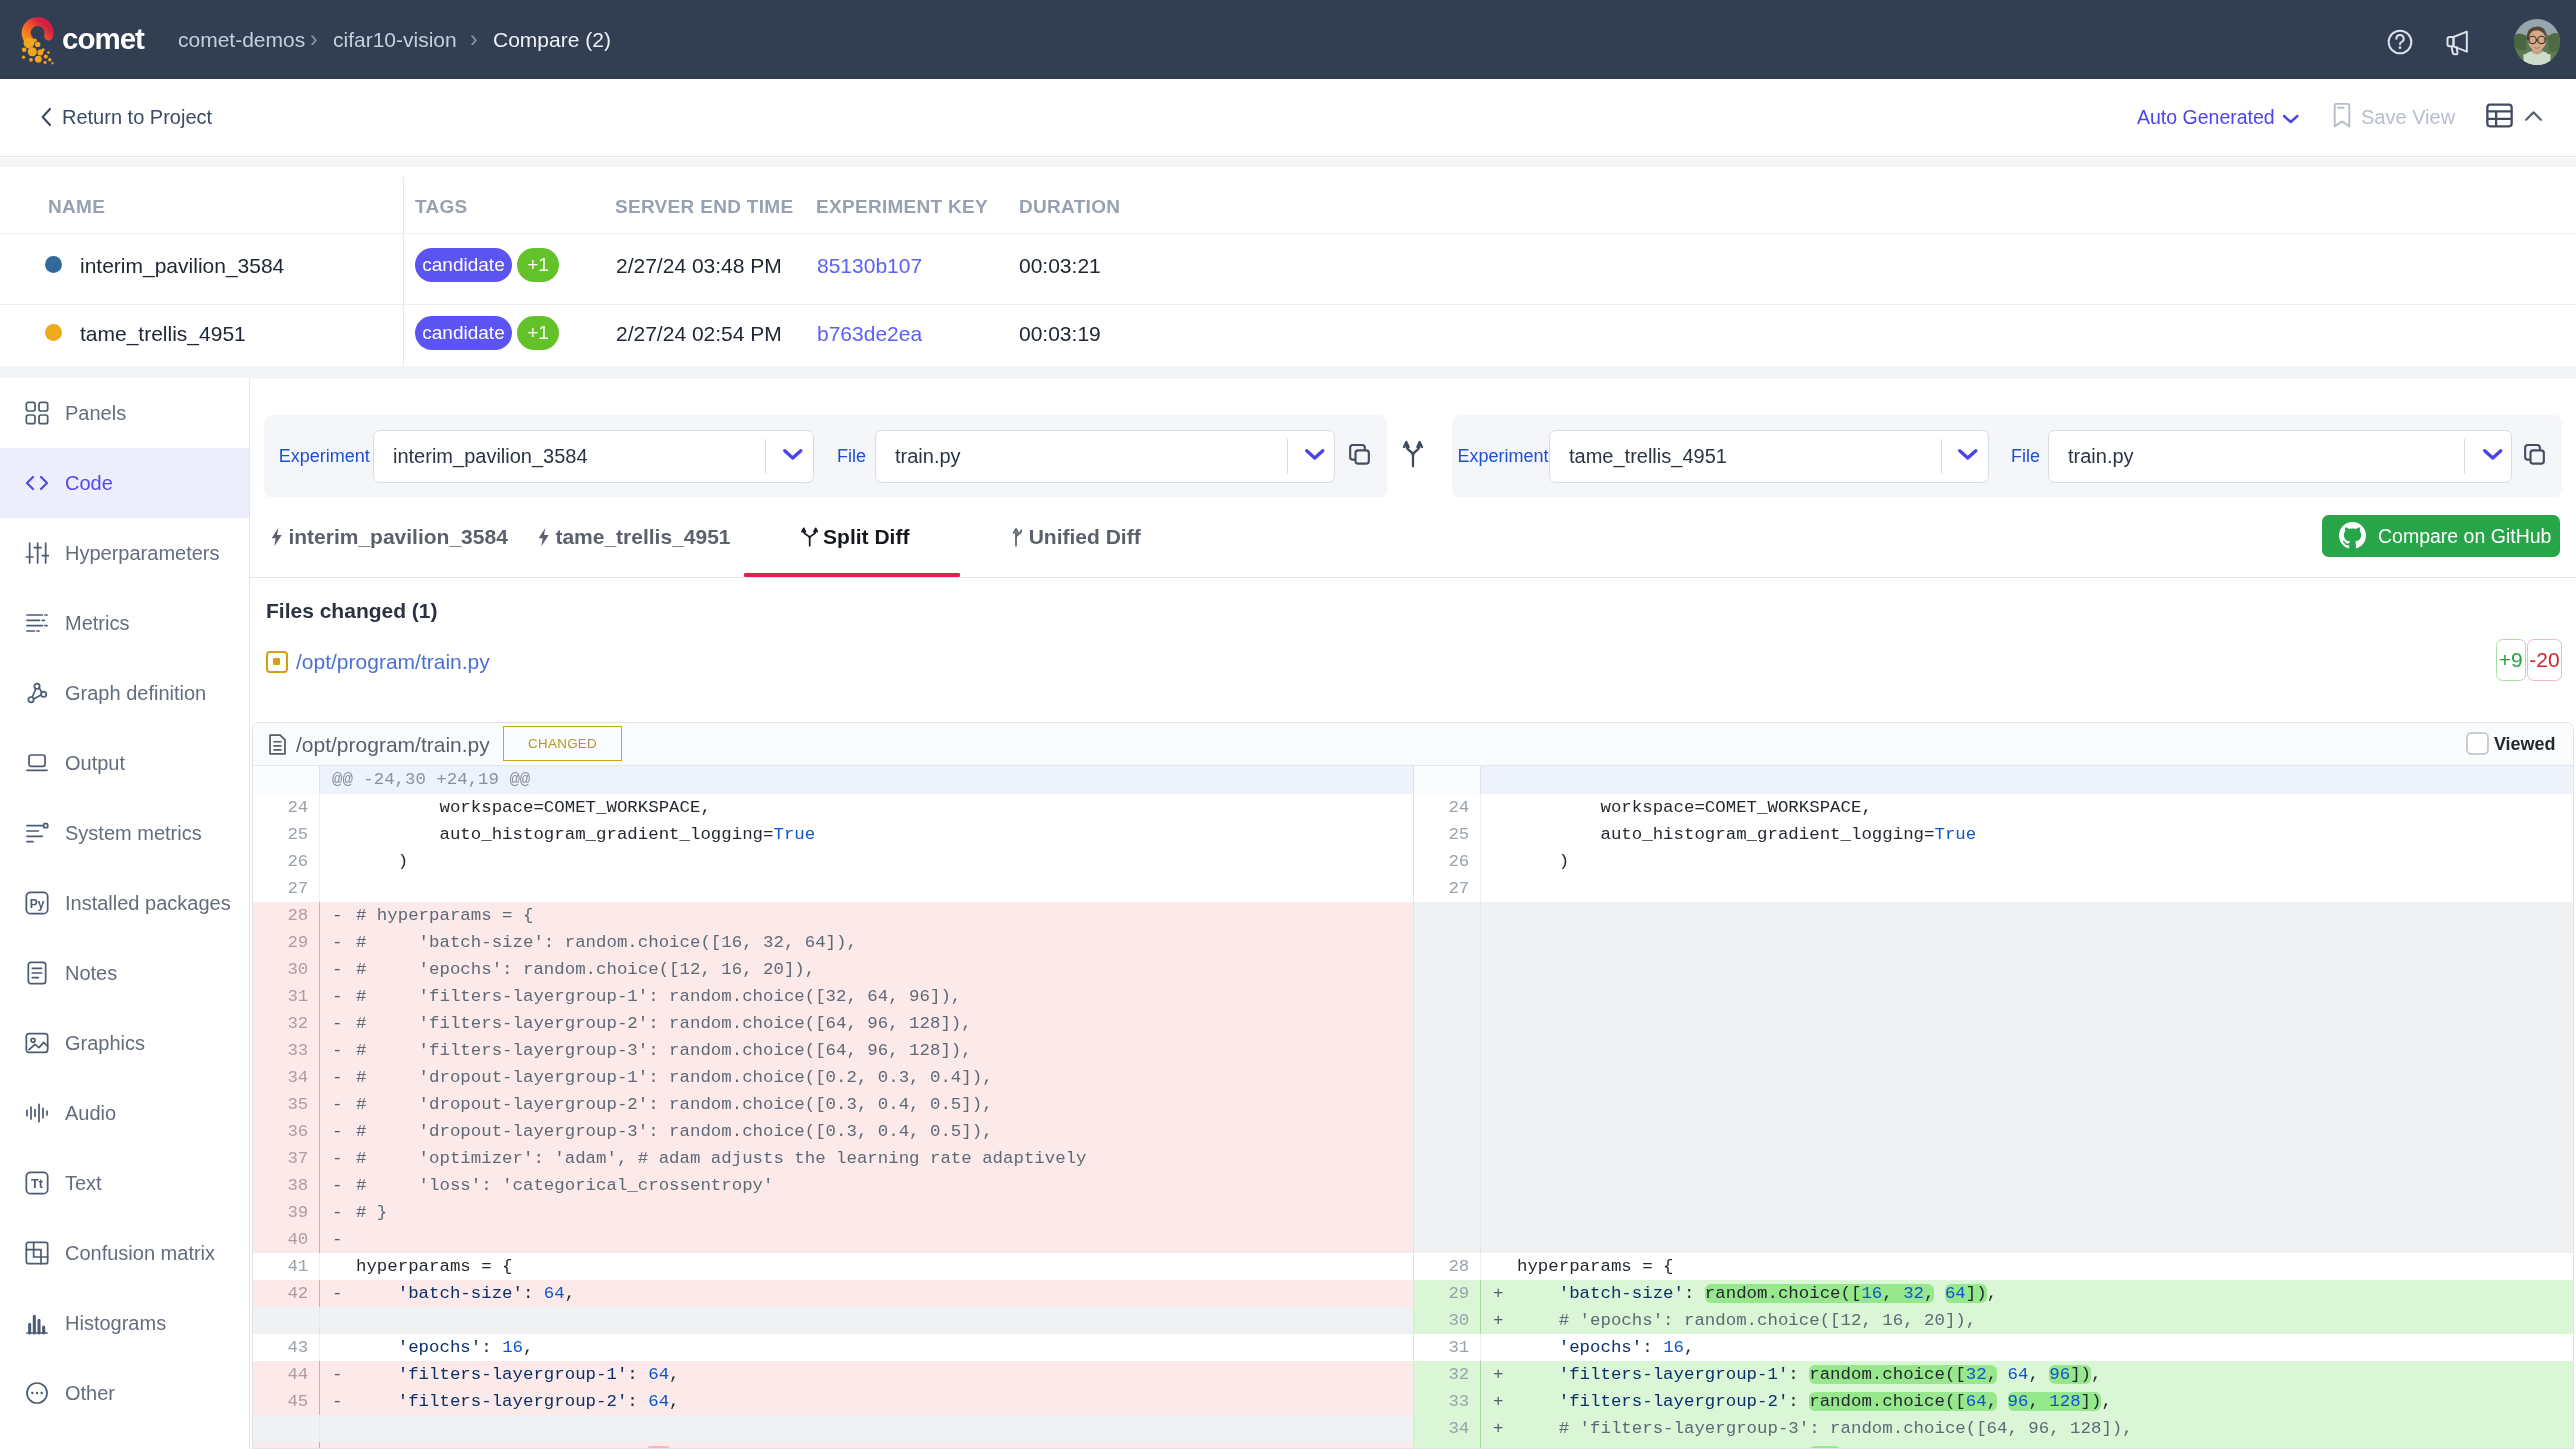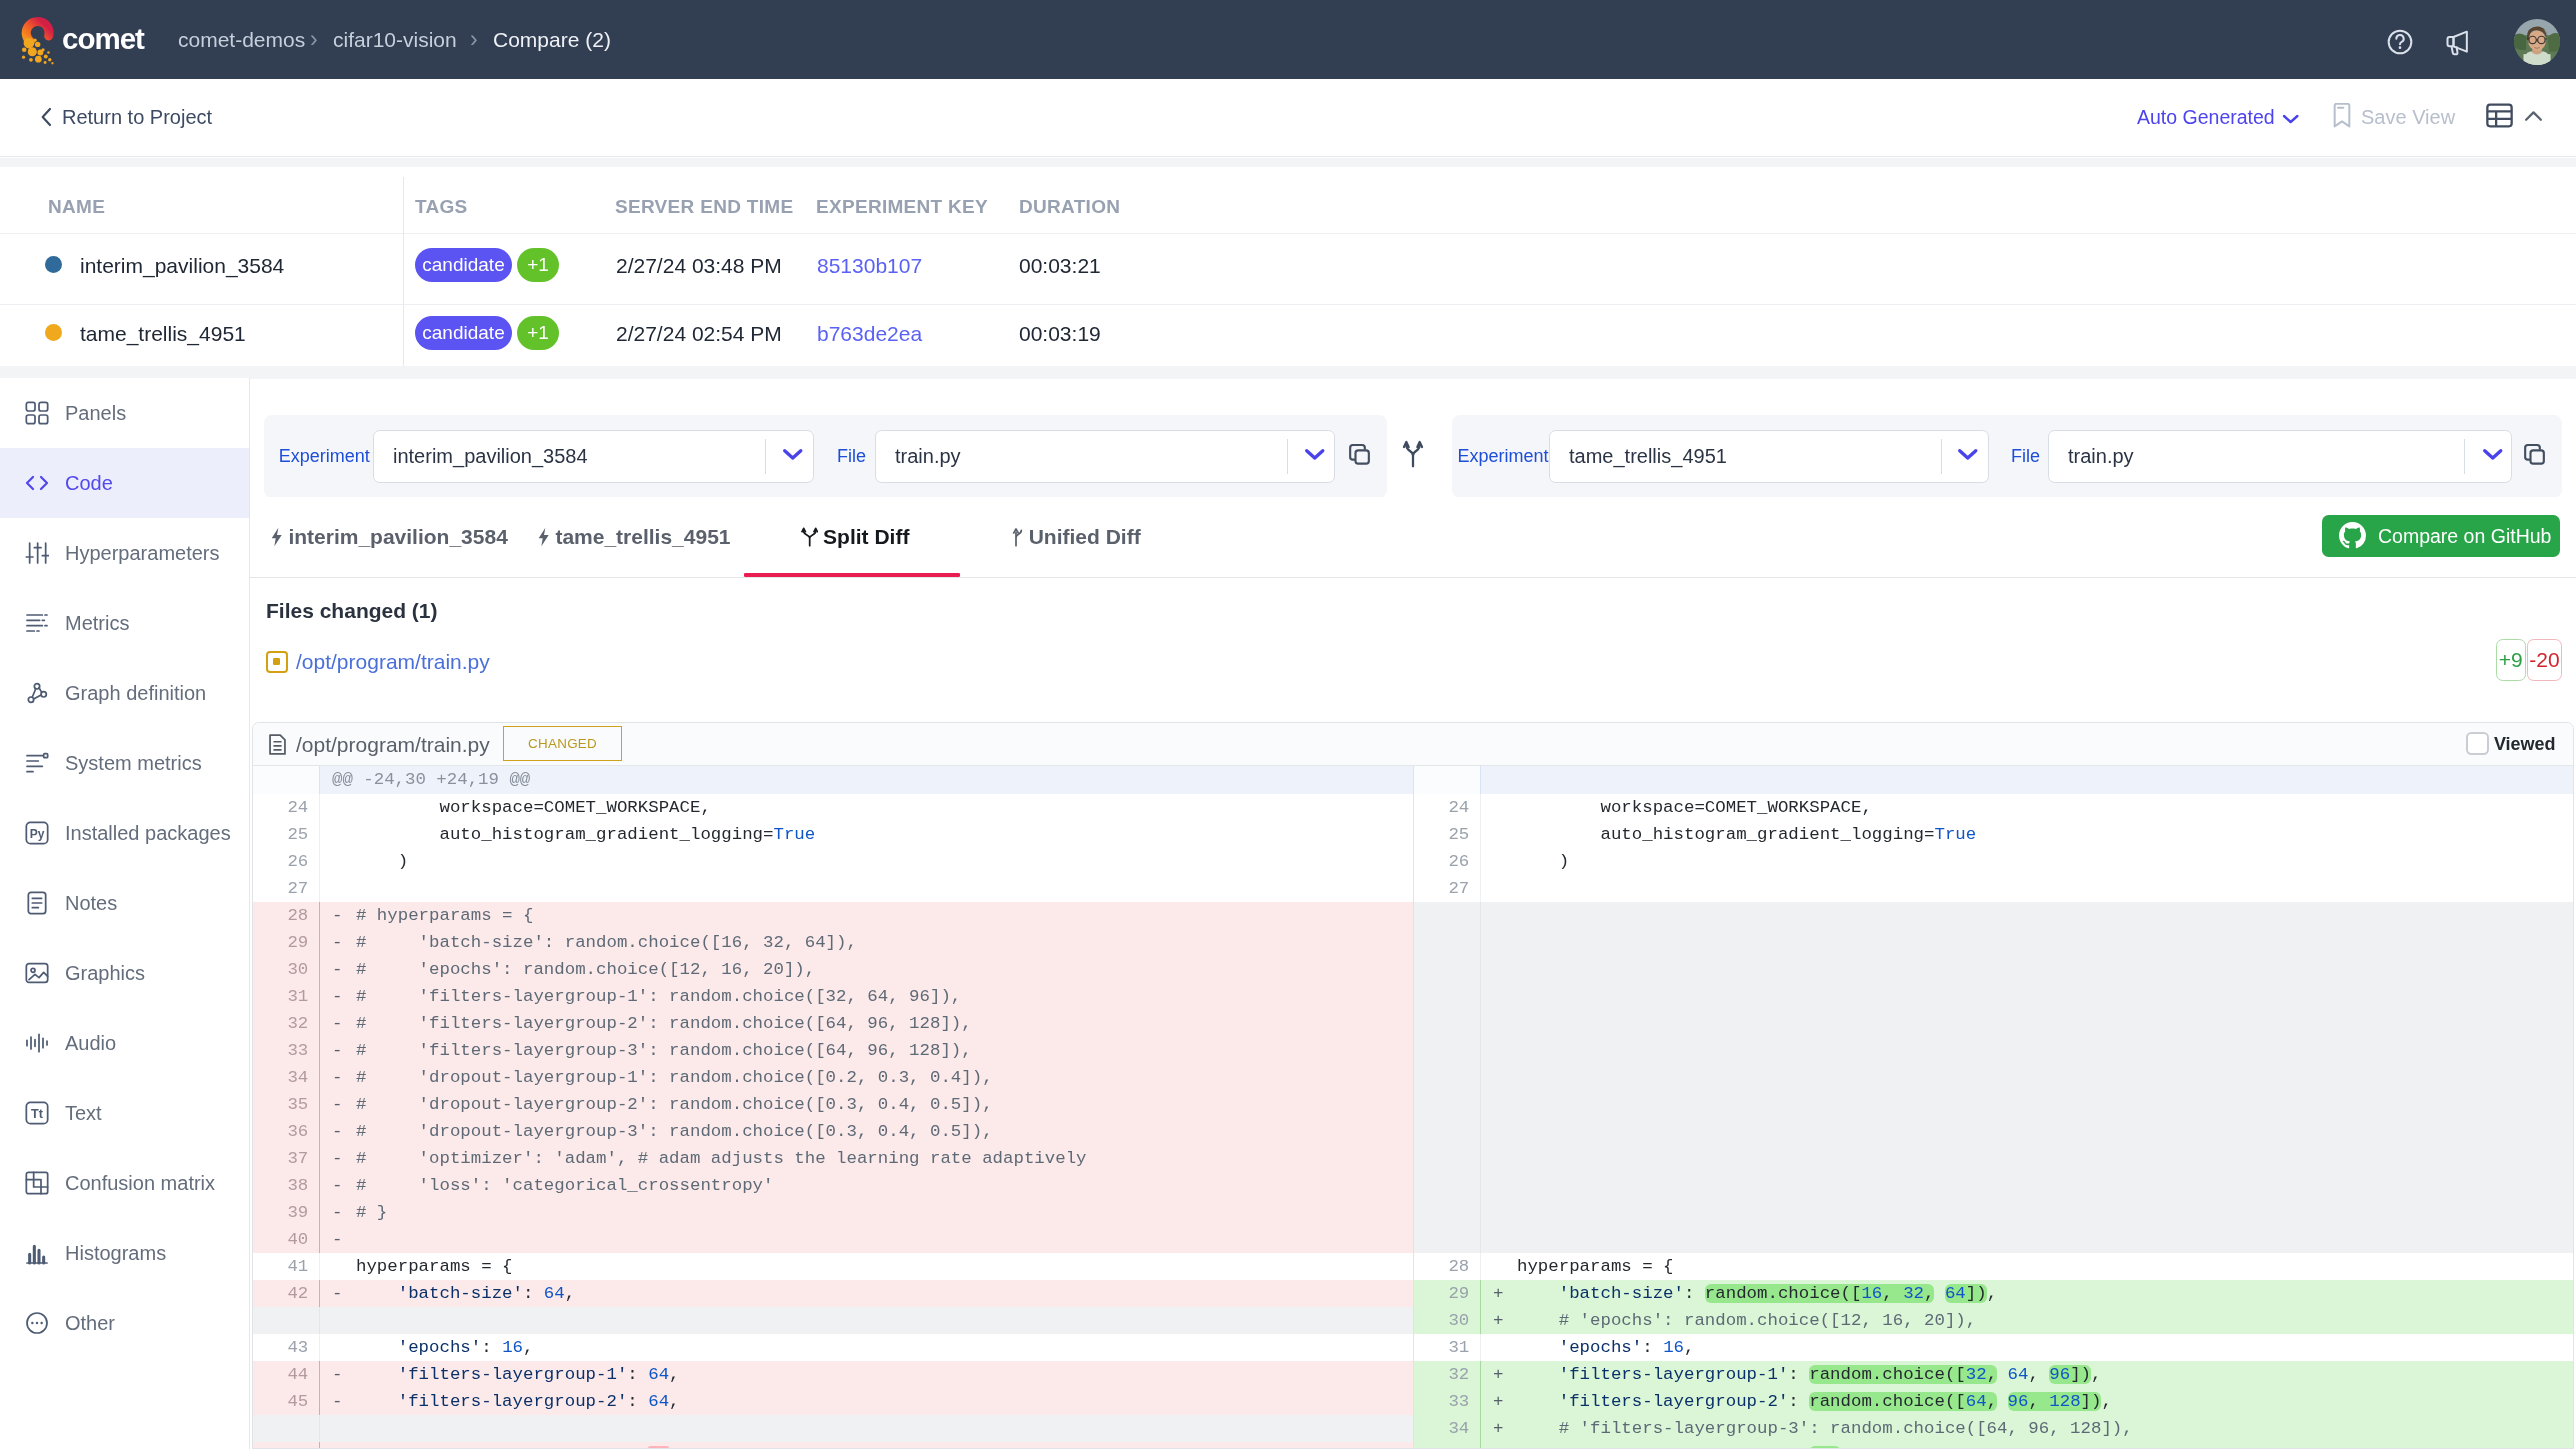--- a/index.html
+++ b/index.html
@@ -229,20 +229,27 @@
       <svg width="24" height="24" viewBox="0 0 36 36" fill="none" style="">
         <circle cx="9" cy="28" r="4" stroke="#4d5b73" stroke-width="2.6" stroke-linecap="round" stroke-linejoin="round"></circle>
         <circle cx="18" cy="8" r="4" stroke="#4d5b73" stroke-width="2.6" stroke-linecap="round" stroke-linejoin="round"></circle>
         <circle cx="28" cy="20" r="4" stroke="#4d5b73" stroke-width="2.6" stroke-linecap="round" stroke-linejoin="round"></circle>
         <path d="M11 24 L16 12 M21 10 L25 17 M13 27 L24 21" stroke="#4d5b73" stroke-width="2.6" stroke-linecap="round" stroke-linejoin="round"></path>
       </svg>
       <div class="lbl">Graph definition</div>
     </div>
 <div class="sitem">
       <svg width="24" height="24" viewBox="0 0 36 36" fill="none" style="">
+        <rect x="6" y="6" width="24" height="17" rx="3" stroke="#4d5b73" stroke-width="2.6" stroke-linecap="round" stroke-linejoin="round"></rect>
+        <path d="M3 29 H33" stroke="#4d5b73" stroke-width="2.6" stroke-linecap="round" stroke-linejoin="round"></path>
+      </svg>
+      <div class="lbl">Output</div>
+    </div>
+<div class="sitem">
+      <svg width="24" height="24" viewBox="0 0 36 36" fill="none" style="">
         <path d="M3 7 H26 M3 15 H20 M3 23 H26 M3 31 H12" stroke="#4d5b73" stroke-width="2.6" stroke-linecap="round" stroke-linejoin="round"></path>
         <rect x="28" y="4" width="6" height="6" rx="1.5" stroke="#4d5b73" stroke-width="2.6" stroke-linecap="round" stroke-linejoin="round"></rect>
       </svg>
       <div class="lbl">System metrics</div>
     </div>
 <div class="sitem">
       <svg width="24" height="24" viewBox="0 0 36 36" fill="none" style="">
         <rect x="2" y="2" width="32" height="32" rx="6" stroke="#4d5b73" stroke-width="2.6" stroke-linecap="round" stroke-linejoin="round"></rect>
         <text x="18" y="25" font-family="Liberation Sans" font-size="18" font-weight="bold" fill="#4d5b73" text-anchor="middle">Py</text>
       </svg>

